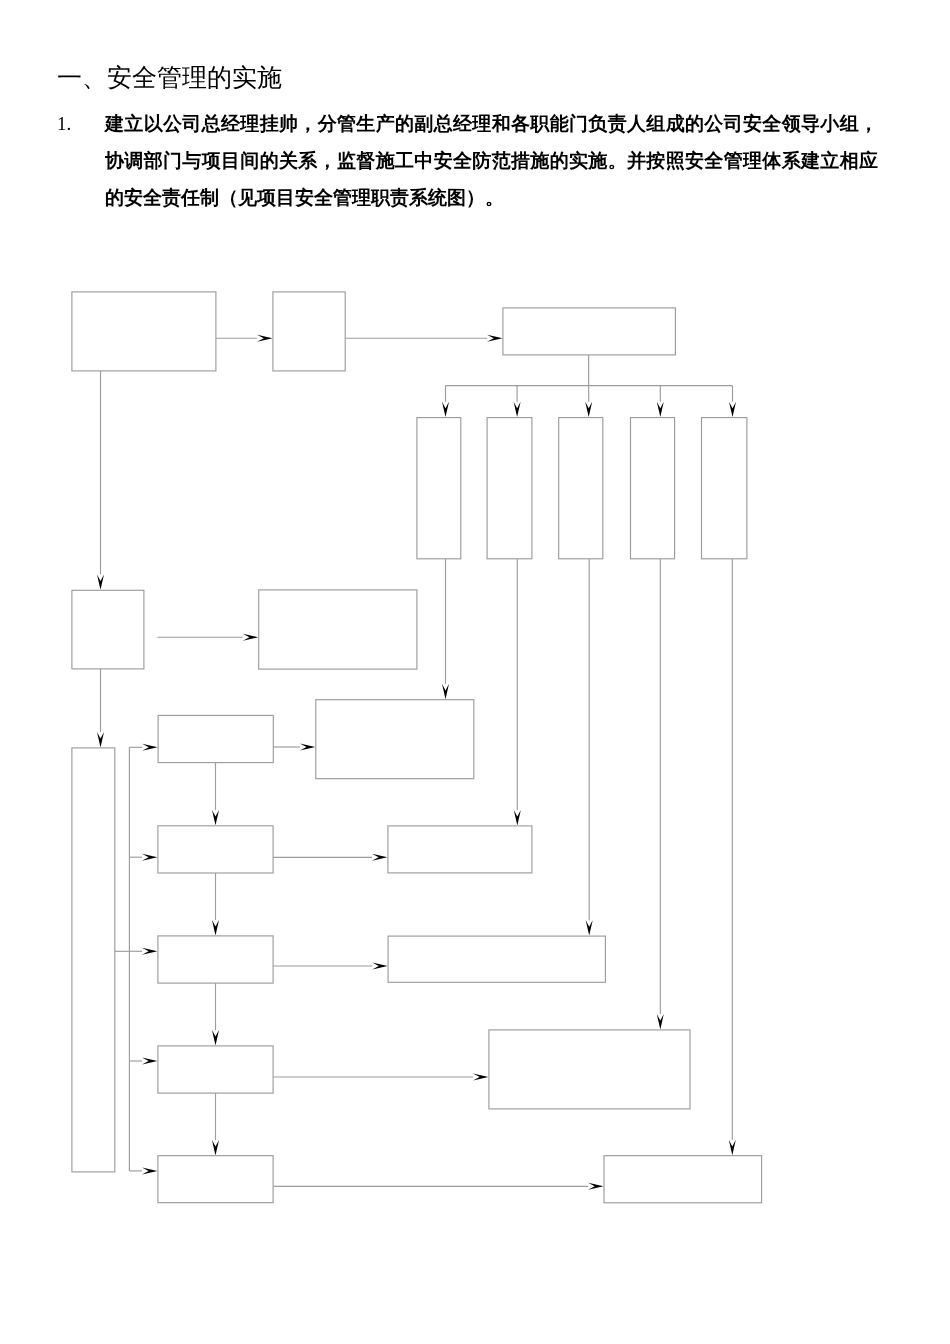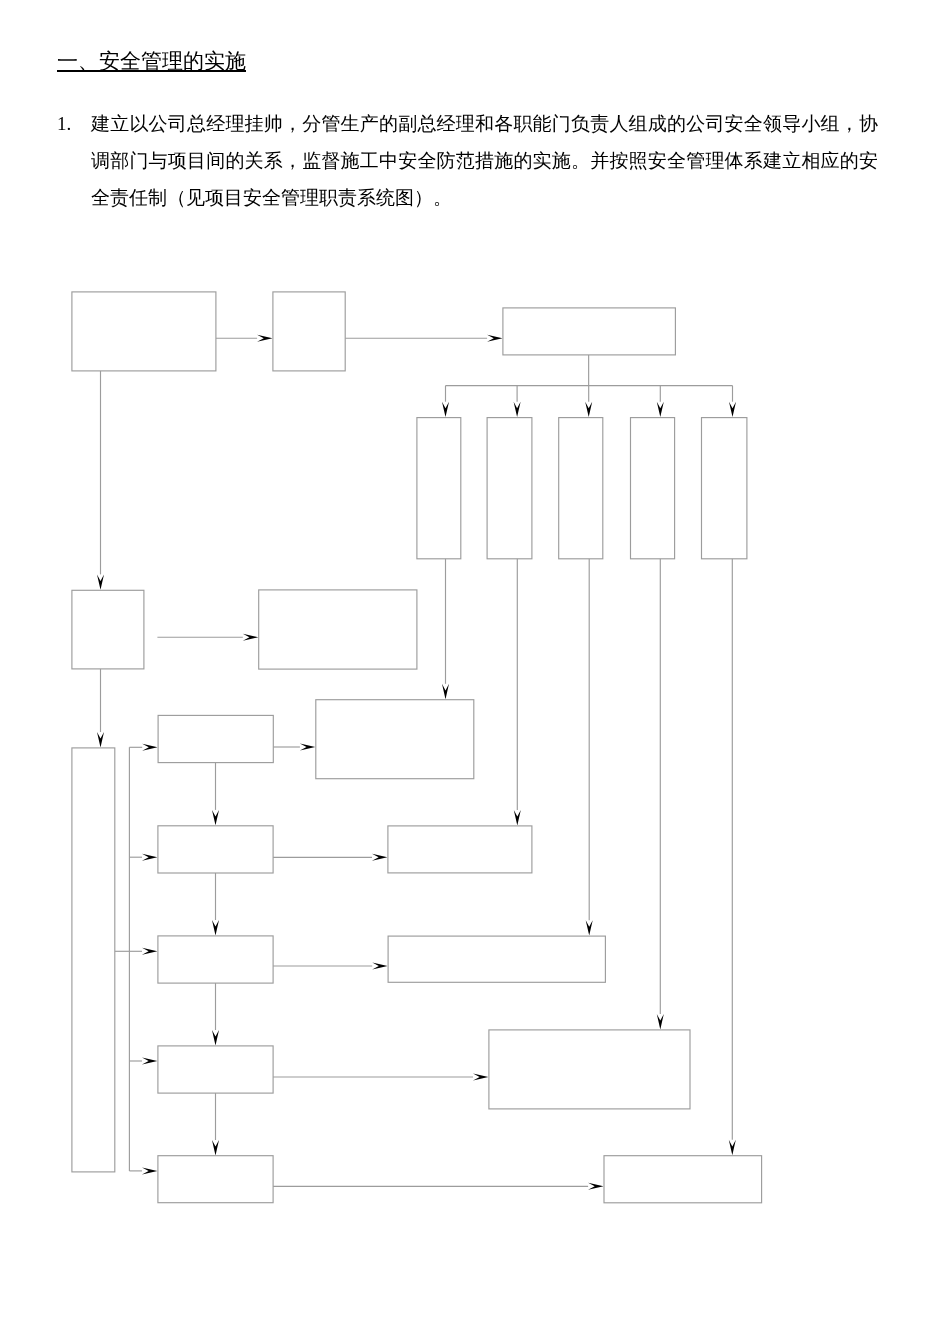--- a/index.html
+++ b/index.html
@@ -1,22 +1,22 @@
 <!DOCTYPE html>
 <html><head>
 <meta charset="utf-8">
 <title>doc</title>
 <style>
   html,body{margin:0;padding:0;background:#ffffff;}
   body{width:950px;height:1344px;overflow:hidden;font-family:"Liberation Serif",serif;color:#000;}
   .page{position:relative;width:950px;height:1344px;background:#fff;}
-  .heading{position:absolute;left:57px;top:51px;font-size:21px;line-height:21px;white-space:nowrap;text-decoration:underline;}
+  .heading{position:absolute;left:57px;top:67px;font-size:25px;line-height:21px;white-space:nowrap;}
   .para{position:absolute;left:57px;top:105px;width:821px;font-size:19px;line-height:37.2px;}
   .para .num{position:absolute;left:0px;top:0;width:34px;font-size:19px;font-family:"Liberation Serif",serif;}
-  .para .body{margin-left:34px;text-align:justify;text-justify:inter-ideograph;word-break:break-all;}
+  .para .body{margin-left:48px;text-align:justify;text-justify:inter-ideograph;word-break:break-all;font-weight:bold;}
   .flow{position:absolute;left:0;top:0;width:950px;height:1344px;}
 </style>
 </head>
 <body>
 
 <div class="page">
   <div class="heading">一、安全管理的实施</div>
   <div class="para">
     <span class="num">1.</span>
     <div class="body">建立以公司总经理挂帅，分管生产的副总经理和各职能门负责人组成的公司安全领导小组，协调部门与项目间的关系，监督施工中安全防范措施的实施。并按照安全管理体系建立相应的安全责任制（见项目安全管理职责系统图）。</div>

